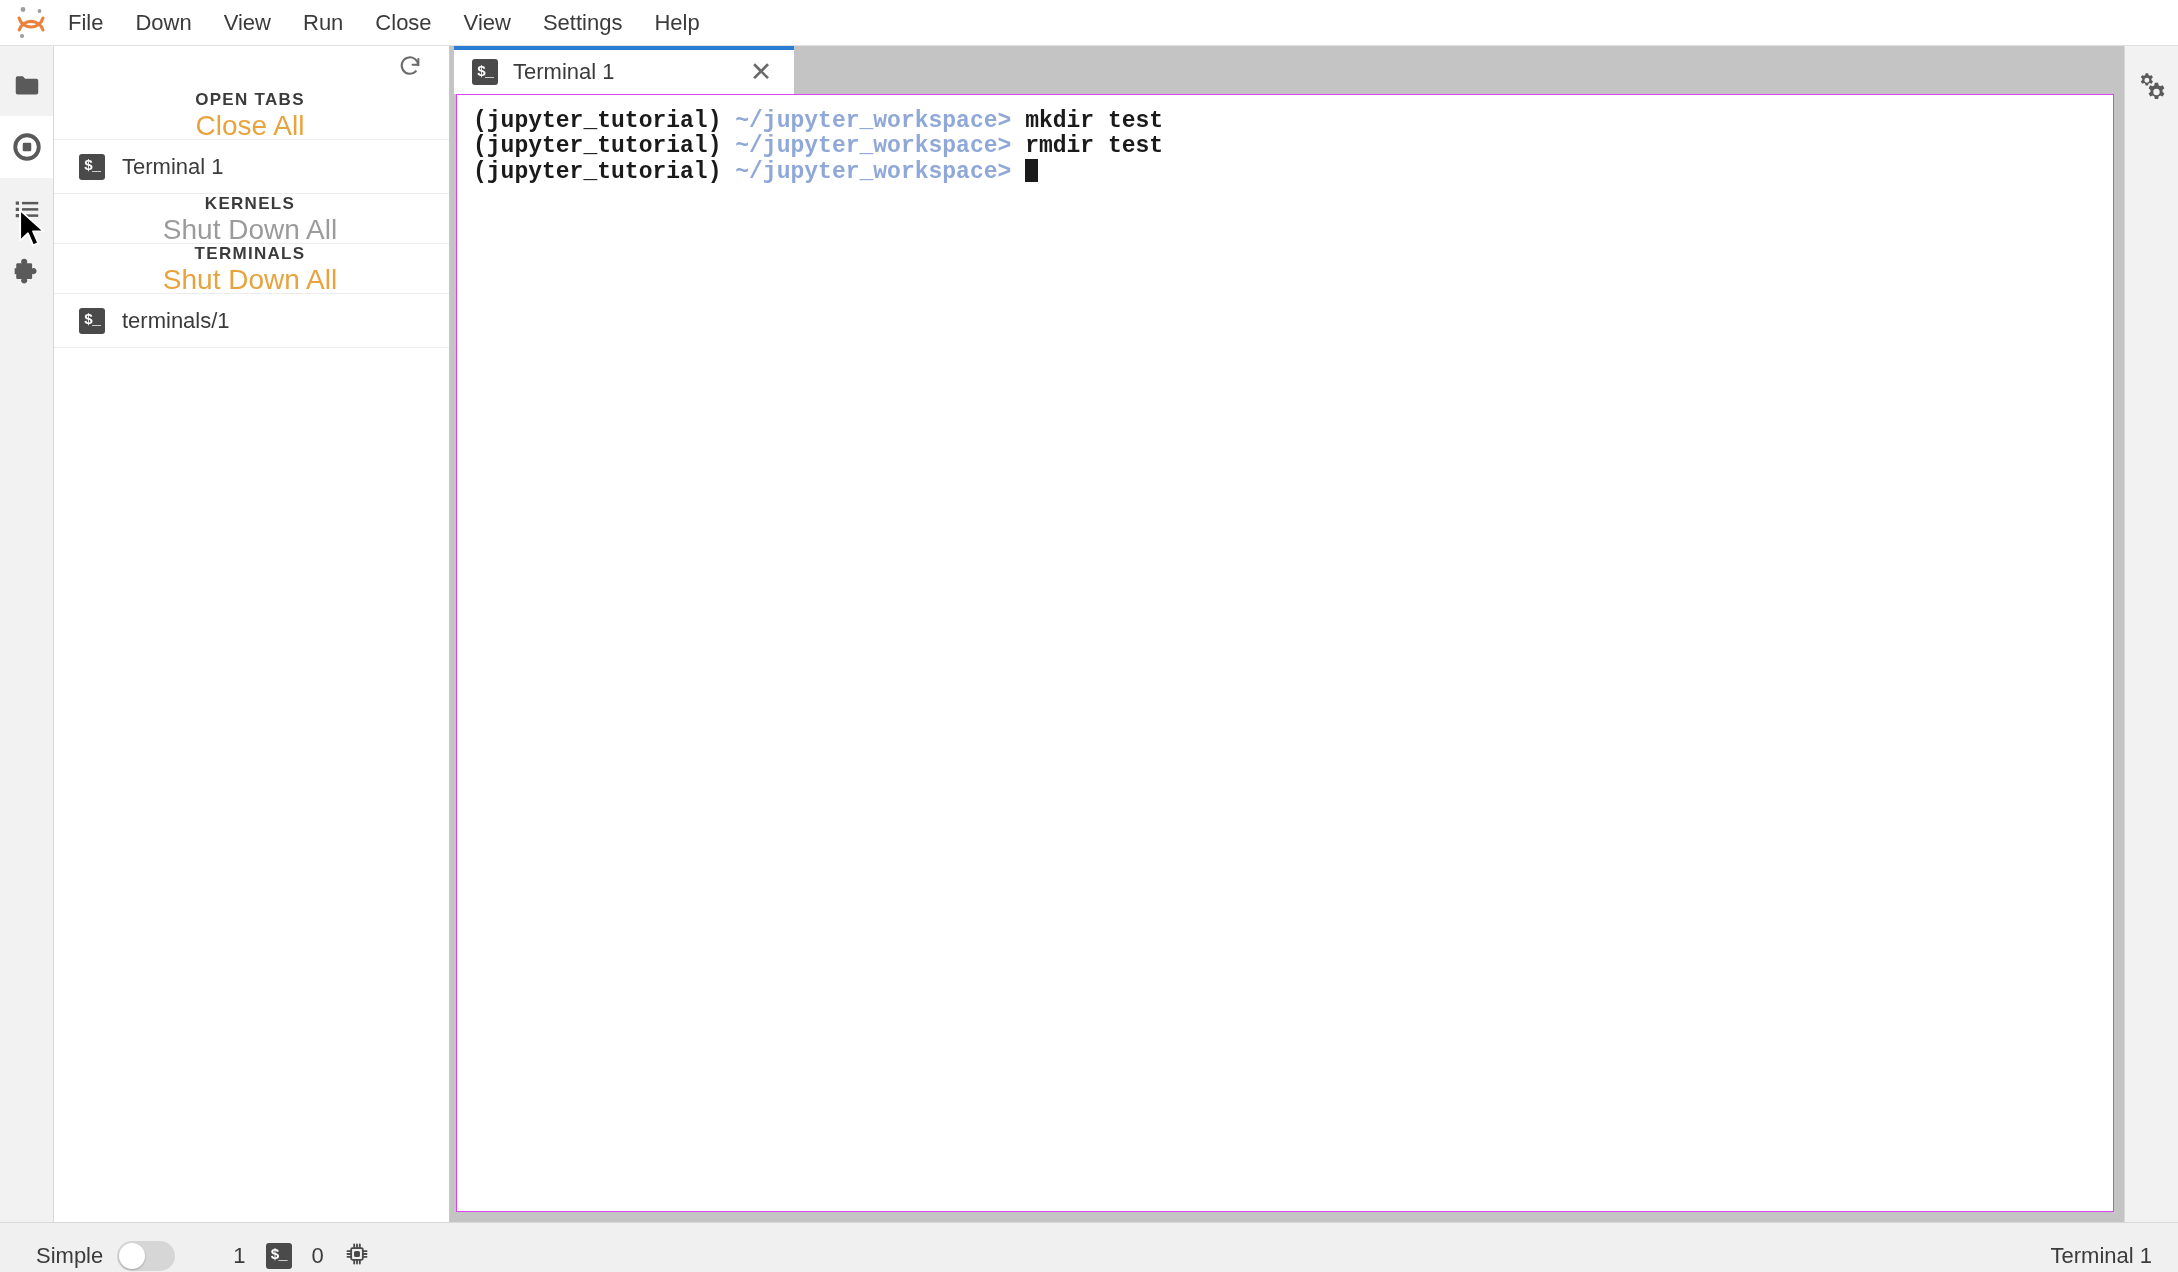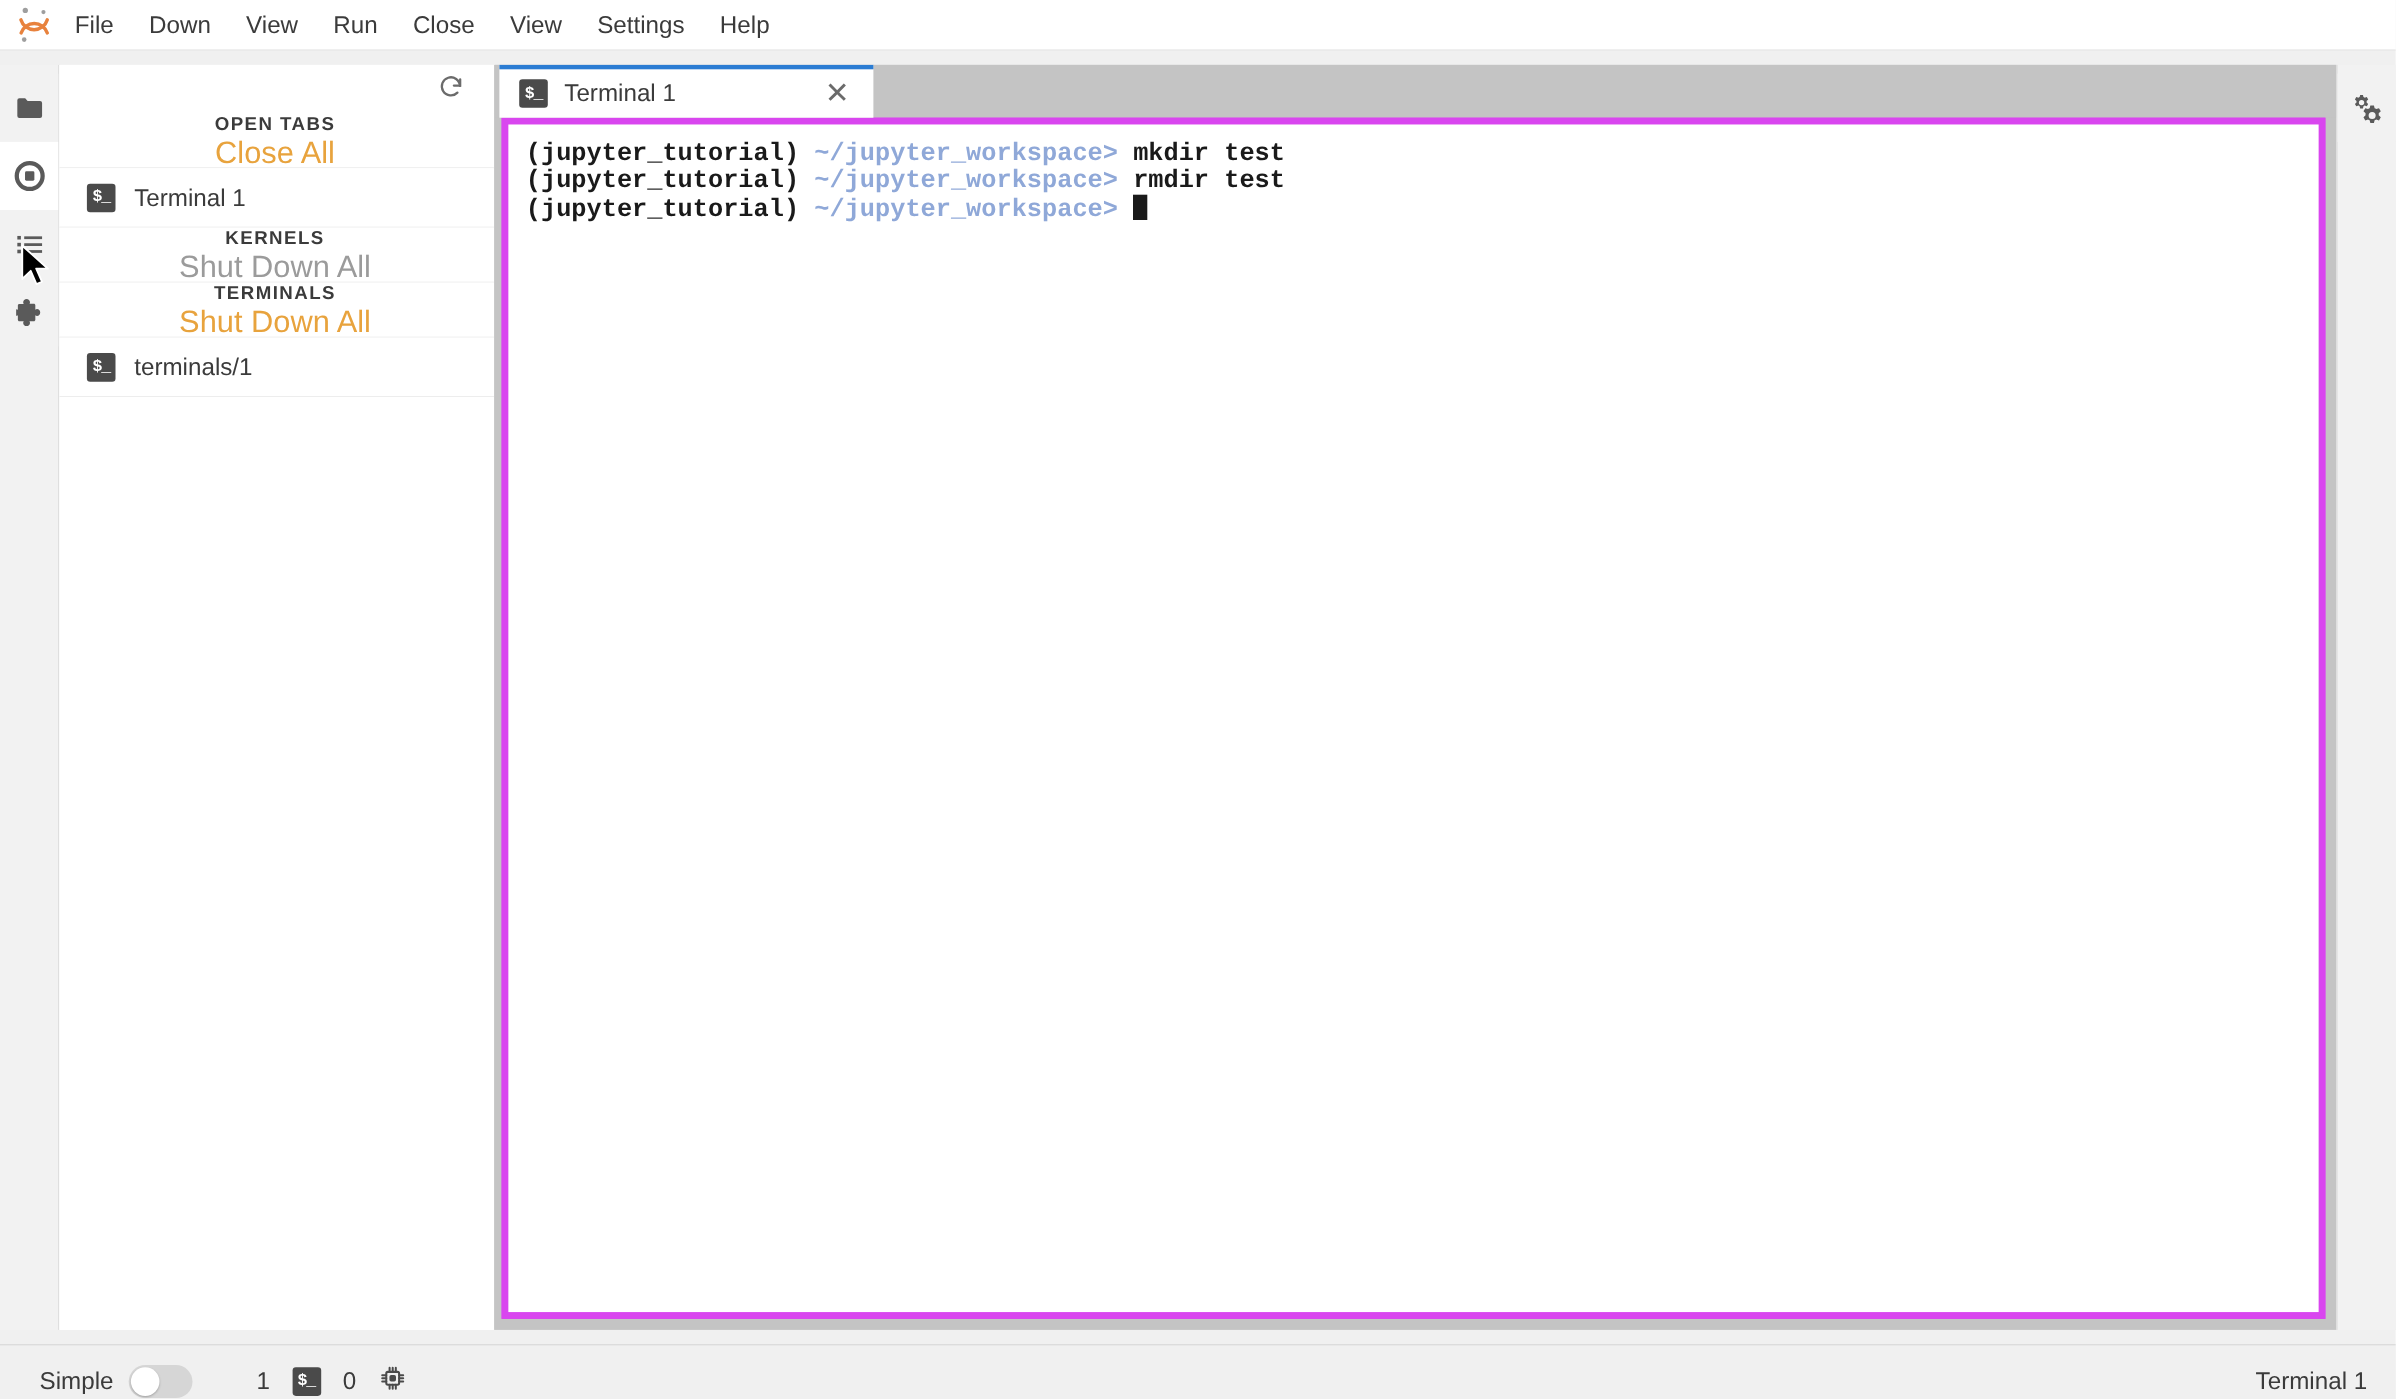--- a/index.html
+++ b/index.html
@@ -8,21 +8,20 @@
     overflow: hidden;
     background: #ffffff;
     font-family: "Liberation Sans", sans-serif;
     -webkit-font-smoothing: antialiased;
   }
   #app {
     width: 2178px; height: 1272px;
     display: flex; flex-direction: column;
     position: relative;
     background: #f0f0f0;
-    gap: 13px;
   }
 
   
   .menubar {
     height: 46px;
     flex: 0 0 46px;
     background: #ffffff;
     display: flex;
     align-items: center;
     padding-left: 10px;
@@ -181,22 +180,22 @@
     cursor: pointer;
     color: #6b6b6b;
     font-size: 27px;
     line-height: 1;
     font-weight: 300;
   }
 
   .terminal-frame {
     flex: 1 1 auto;
     margin: 0 10px 10px 6px;
-    background: #d946ef;
-    border: 6px solid #d946ef;
+    background: #bef264;
+    border: 1px solid #d946ef;
     min-height: 0;
     display: flex; flex-direction: column;
     overflow: hidden;
   }
   .terminal-screen {
     flex: 1 1 auto;
     padding: 14px 0 0 16px;
     font-family: "Liberation Mono", "DejaVu Sans Mono", monospace;
     font-size: 23px;
     line-height: 25px;

